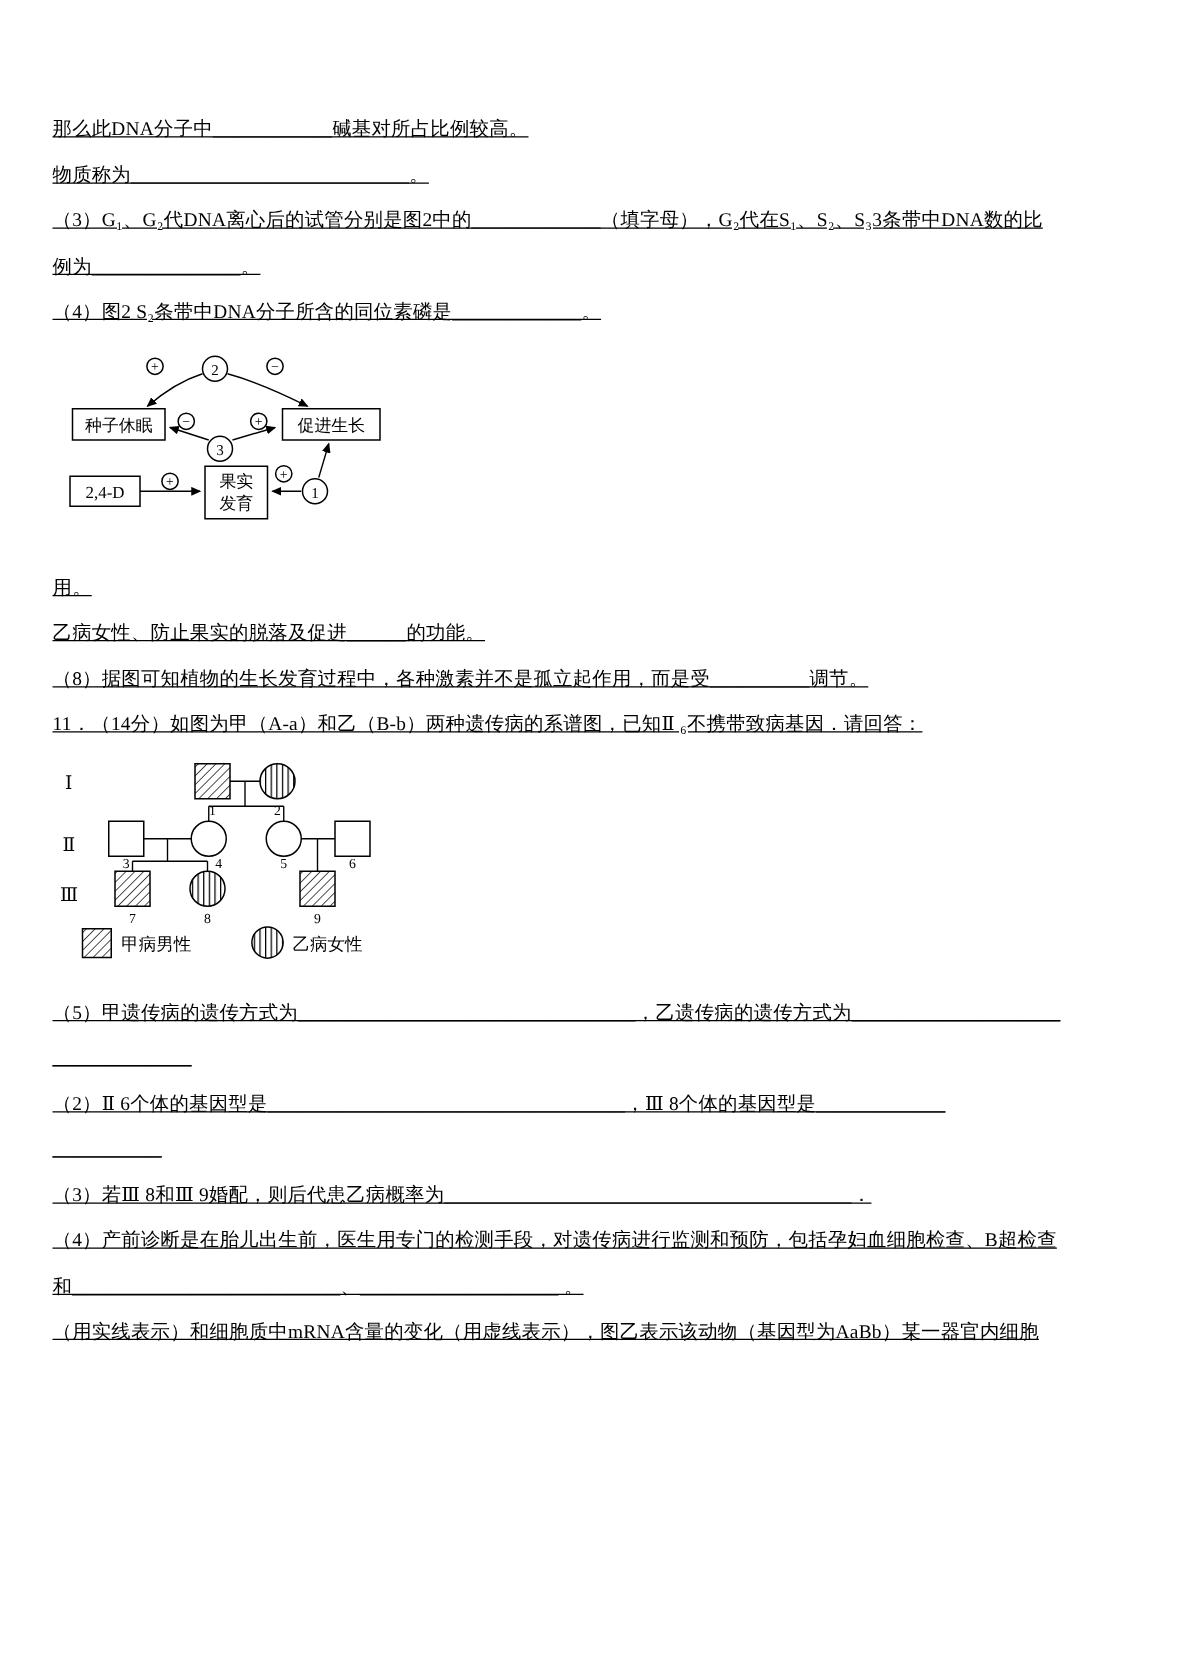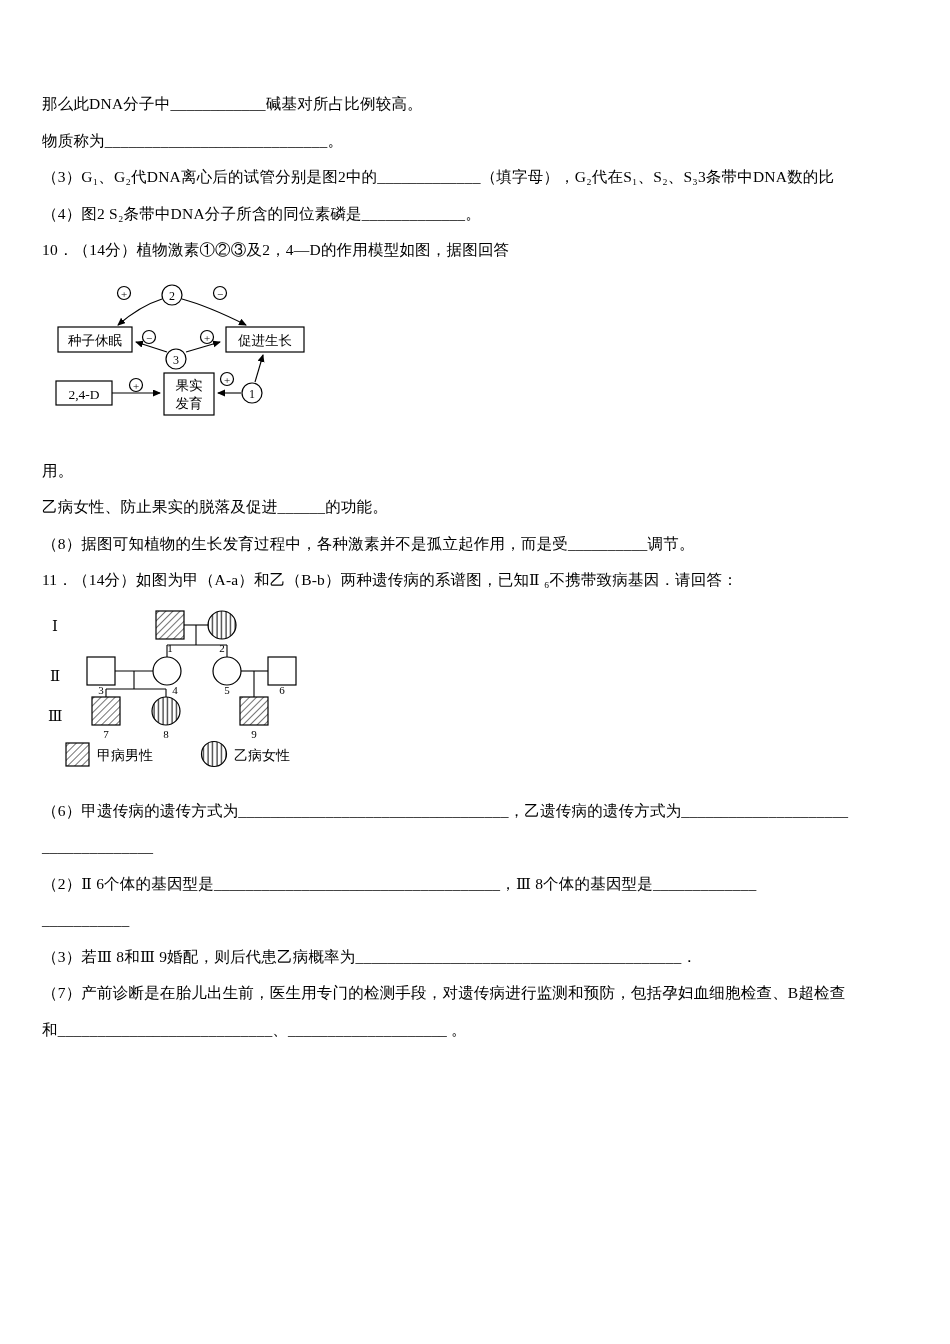--- a/index.html
+++ b/index.html
@@ -5,21 +5,21 @@
   * { box-sizing: border-box; }
   html, body { margin: 0; padding: 0; }
   body {
     width: 950px;
     height: 1344px;
     background: #ffffff;
     color: #000000;
     font-family: "Liberation Serif", "DejaVu Serif", serif;
     overflow: hidden;
   }
-  .page { padding: 86px 38px 0 42px; }
+  .page { padding: 86px 38px 0 42px; text-decoration: underline; }
   .tline {
     font-size: 15.5px;
     line-height: 36.5px;
     letter-spacing: 0.2px;
     white-space: pre;
   }
   .diagram-hormone { display: block; margin: 10px 0 24px 8px; }
   .diagram-pedigree { display: block; margin: 6px 0 24px 2px; }
 
   svg text { font-family: "Liberation Serif", "DejaVu Serif", serif; fill: #000; }
@@ -36,25 +36,25 @@
 </style>
 </head>
 <body>
 
 <div class="page">
 
   <section>
     <div class="tline">那么此DNA分子中____________碱基对所占比例较高。</div>
     <div class="tline">物质称为____________________________。</div>
     <div class="tline">（3）G₁、G₂代DNA离心后的试管分别是图2中的_____________（填字母），G₂代在S₁、S₂、S₃3条带中DNA数的比</div>
+    <div class="tline">例为_______________。</div>
     <div class="tline">（4）图2 S₂条带中DNA分子所含的同位素磷是_____________。</div>
   </section>
 
   <section>
-    <div class="tline">10．（14分）植物激素①②③及2，4—D的作用模型如图，据图回答</div>
 
     <svg class="diagram-hormone" width="322" height="150" viewBox="0 0 322 150">
       <defs>
         <marker id="arw" markerWidth="9" markerHeight="8" refX="7" refY="3.5" orient="auto" markerUnits="userSpaceOnUse">
           <path d="M0,0 L8,3.5 L0,7 Z" fill="#000"></path>
         </marker>
       </defs>
 
       <g>
         <circle cx="122" cy="16" r="10" class="shape"></circle>
@@ -202,25 +202,26 @@
       <g>
         <rect x="22" y="138" width="23" height="23" fill="url(#hatch)" class="sym"></rect>
         <text x="53" y="155" class="legend-label">甲病男性</text>
       </g>
       <g>
         <circle cx="170" cy="149" r="12.5" fill="url(#vline)" class="sym"></circle>
         <text x="190" y="155" class="legend-label">乙病女性</text>
       </g>
     </svg>
 
-    <div class="tline">（6）甲遗传病的遗传方式为__________________________________，乙遗传病的遗传方式为_____________________</div>
+    <div class="tline">（5）甲遗传病的遗传方式为__________________________________，乙遗传病的遗传方式为_____________________</div>
     <div class="tline">______________</div>
     <div class="tline">（2）Ⅱ 6个体的基因型是____________________________________，Ⅲ 8个体的基因型是_____________</div>
     <div class="tline">___________</div>
     <div class="tline">（3）若Ⅲ 8和Ⅲ 9婚配，则后代患乙病概率为_________________________________________．</div>
-    <div class="tline">（7）产前诊断是在胎儿出生前，医生用专门的检测手段，对遗传病进行监测和预防，包括孕妇血细胞检查、B超检查</div>
+    <div class="tline">（4）产前诊断是在胎儿出生前，医生用专门的检测手段，对遗传病进行监测和预防，包括孕妇血细胞检查、B超检查</div>
     <div class="tline">和___________________________、____________________ 。</div>
   </section>
 
   <section>
+    <div class="tline">（用实线表示）和细胞质中mRNA含量的变化（用虚线表示），图乙表示该动物（基因型为AaBb）某一器官内细胞</div>
   </section>
 
 </div>
 
 </body></html>

